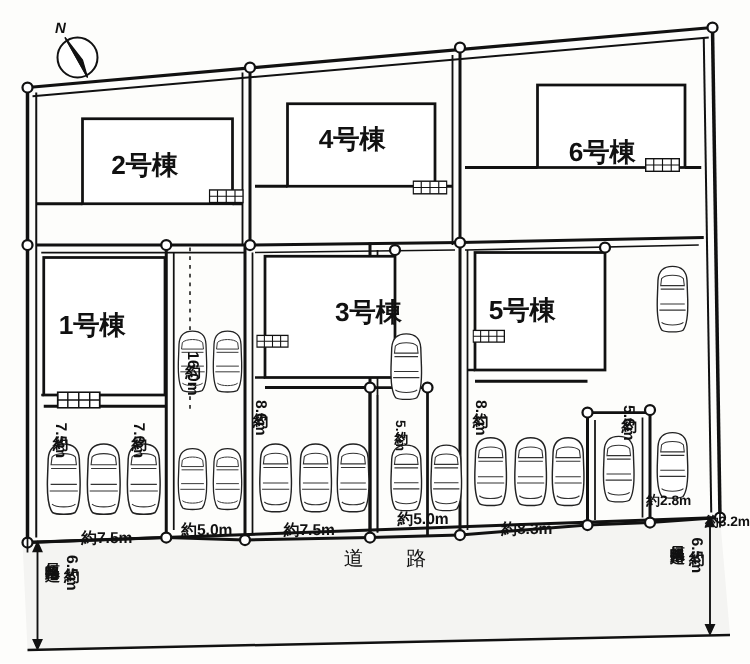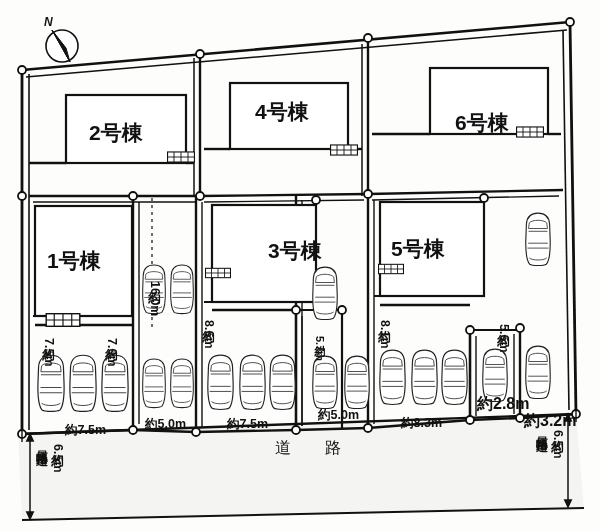--- a/index.html
+++ b/index.html
@@ -47,22 +47,23 @@
     writing-mode: vertical-rl;
     text-orientation: mixed;
   }
   .dim-v-small {
     font-size: 11px;
     font-weight: 700;
     writing-mode: vertical-rl;
     text-orientation: mixed;
   }
   .dim-h-small {
-    font-size: 16px;
-    font-weight: 700;
+    font-size: 11px;
+    font-weight: 700;
+    padding-left: 40px;
   }
   .road-label {
     font-size: 16px;
     font-weight: 400;
     letter-spacing: 9px;
   }
   .road-width-label {
     font-size: 12px;
     font-weight: 700;
     writing-mode: vertical-rl;

